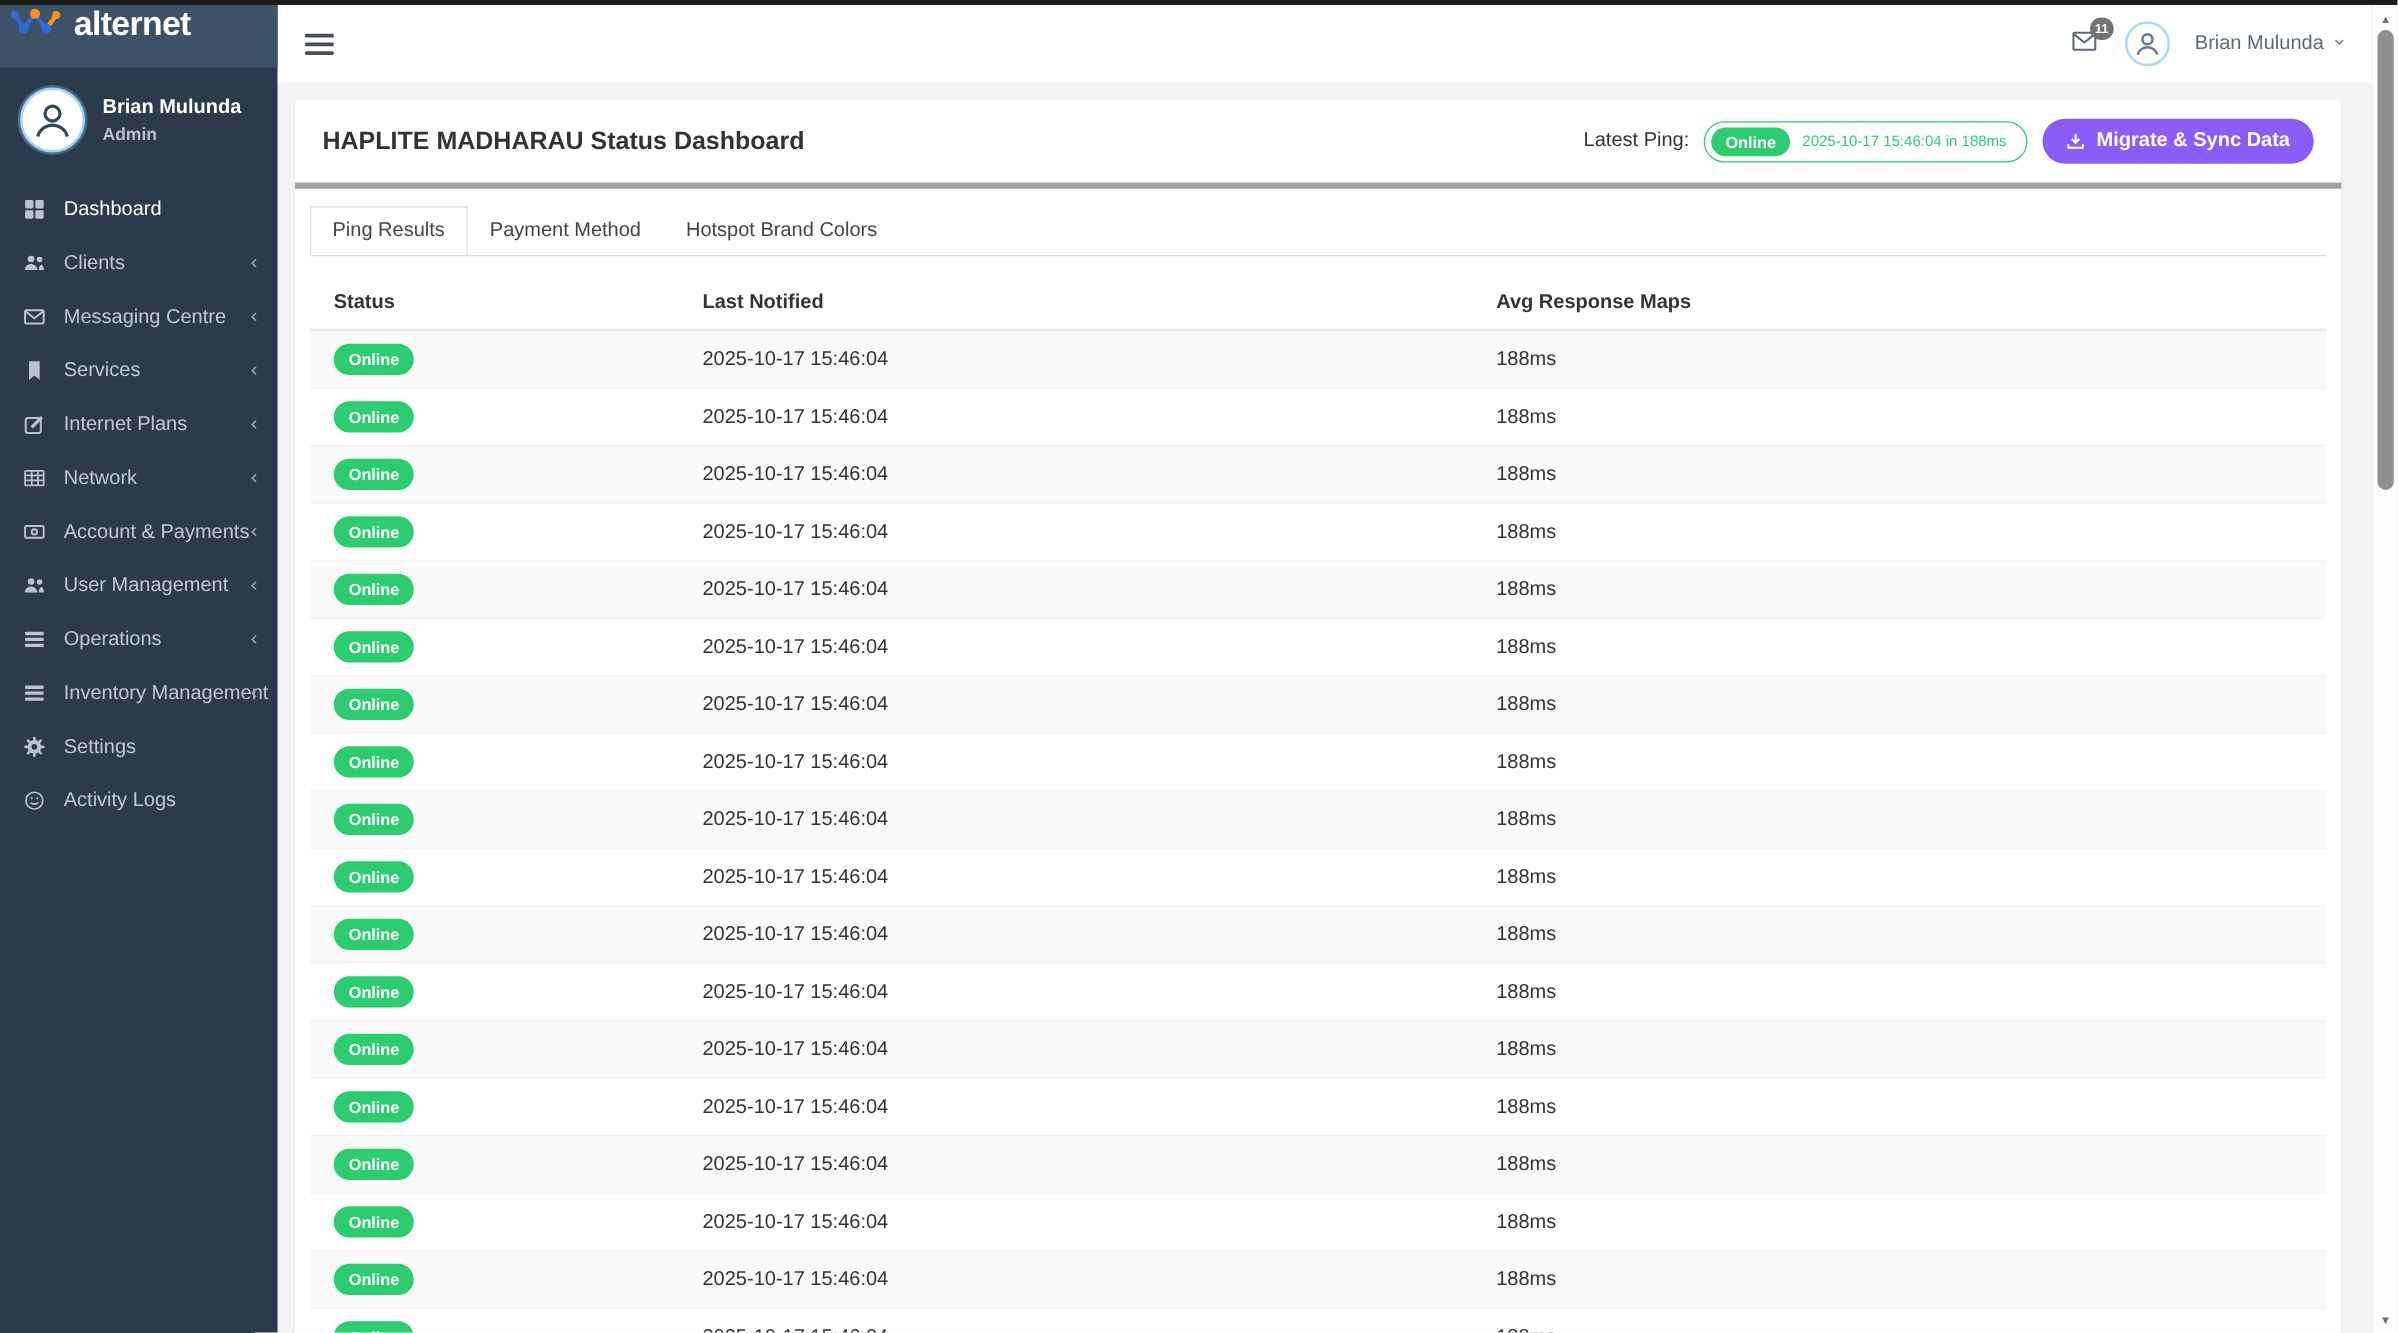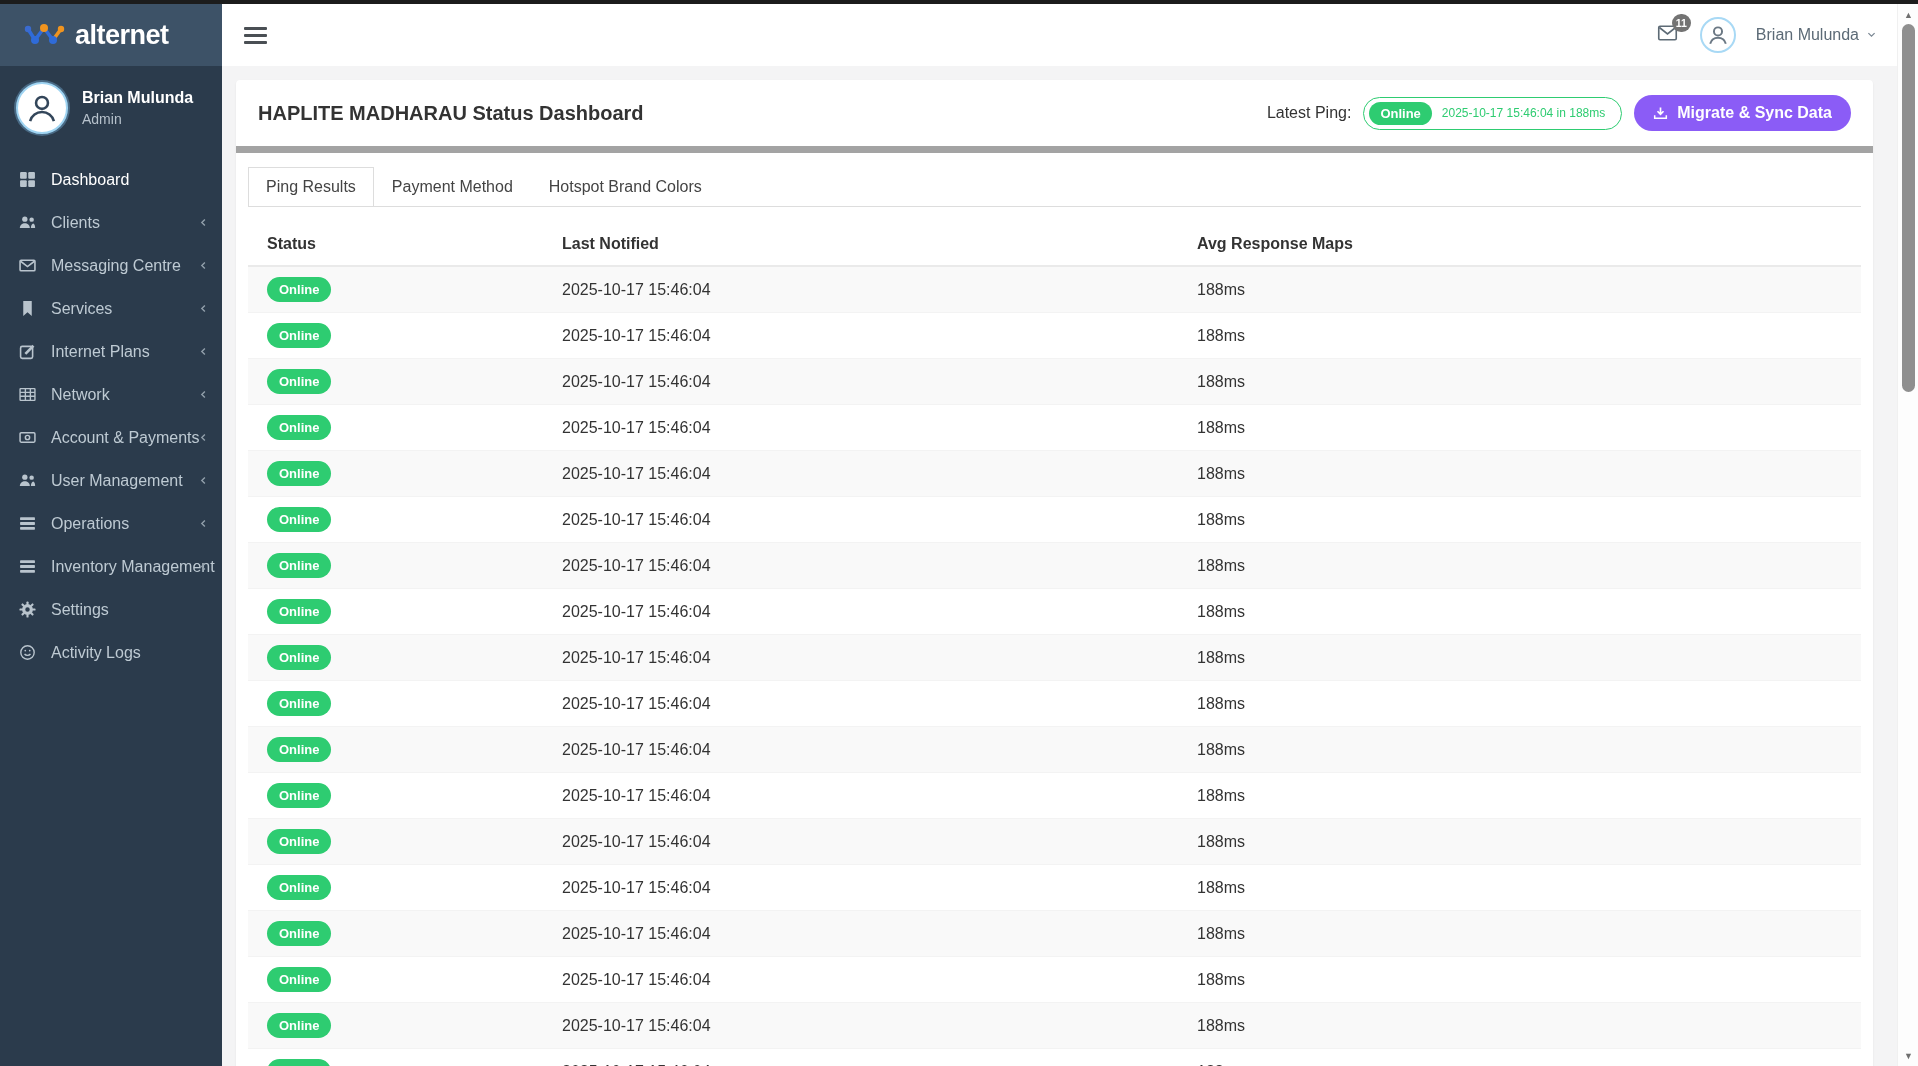--- a/index.html
+++ b/index.html
@@ -1,27 +1,27 @@
 <!DOCTYPE html>
 <html><head>
 <meta charset="utf-8">
 <style>
   * { margin:0; padding:0; box-sizing:border-box; }
   html,body { width:1918px; height:1066px; overflow:hidden; font-family:"Liberation Sans", sans-serif; background:#f4f4f5; }
   .topbar { position:absolute; left:0; top:0; width:1918px; height:4px; background:#1c1c1c; z-index:50; }
 
   
   .sidebar { position:absolute; left:0; top:4px; bottom:0; width:222px; background:#2b3b4c; z-index:10; }
-  .logo { height:62px; background:#3d5267; display:flex; align-items:center; padding-left:24px; gap:9px; }
+  .logo { height:50px; background:#3d5267; display:flex; align-items:flex-start; padding-left:8px; gap:9px; }
   .logo-text { color:#fff; font-size:27px; font-weight:600; letter-spacing:-0.5px; }
   .profile { display:flex; align-items:center; gap:14px; padding:16px 10px 12px 16px; }
   .side-avatar { width:52px; height:52px; border-radius:50%; background:#fff; border:2px solid #9fd4f2; box-shadow:0 0 0 2px rgba(130,195,240,.35); display:flex; align-items:center; justify-content:center; color:#33465a; flex:0 0 auto; }
   .side-avatar svg { width:34px; height:34px; }
   .profile-name { color:#fff; font-size:16px; font-weight:700; }
-  .profile-role { color:#b6c1cb; font-size:14px; margin-top:4px; }
+  .profile-role { color:#b6c1cb; font-size:14px; margin-top:4px;font-weight:bold; }
   .nav { margin-top:12px; }
   .nav-item { position:relative; height:43px; display:flex; align-items:center; padding-left:19px; color:#becad3; font-size:16px; cursor:pointer; }
   .nav-item.active { color:#ffffff; }
   .nav-item .nicon { width:18px; height:17px; margin-right:14px; display:inline-flex; color:#b9c4cd; }
   .nav-item .nicon svg { width:17px; height:17px; }
   .nav-item .chev { position:absolute; right:13px; width:11px; height:11px; color:#92a0ab; display:inline-flex; }
   .nav-item .chev svg { width:11px; height:11px; }
 
   
   .header { position:absolute; left:222px; top:4px; height:62px; width:1675px; background:#fff; z-index:9; }
@@ -32,21 +32,21 @@
   .mail-wrap svg { width:25px; height:20px; }
   .mail-badge { position:absolute; top:-9px; right:-11px; background:#737373; color:#fff; font-size:10.5px; font-weight:700; min-width:18px; height:18px; border-radius:9px; display:flex; align-items:center; justify-content:center; padding:0 4px; }
   .hdr-avatar { width:36px; height:36px; border-radius:50%; border:2px solid #a8d9f5; color:#6b7884; display:flex; align-items:center; justify-content:center; cursor:pointer; background:#fff; }
   .hdr-avatar svg { width:24px; height:24px; }
   .hdr-user { display:flex; align-items:center; gap:7px; color:#5c6a76; font-size:16px; cursor:pointer; }
   .hdr-user .caret svg { width:11px; height:11px; color:#7a8793; }
 
   
   .content { position:absolute; left:222px; top:66px; width:1675px; height:1000px; background:#f4f4f5; overflow:hidden; }
   .card { margin:14px 24px 0 14px; background:#fff; border-radius:4px 4px 0 0; box-shadow:0 1px 2px rgba(0,0,0,.08); height:1020px; }
-  .card-header { display:flex; align-items:center; justify-content:space-between; padding:15px 22px; border-bottom:7px solid #a3a3a3; }
+  .card-header { display:flex; align-items:center; justify-content:space-between; padding:15px 22px; border-bottom:5px solid #a3a3a3; }
   .page-title { font-size:20px; font-weight:700; color:#333; }
   .ping-group { display:flex; align-items:center; gap:12px; }
   .ping-label { font-size:16px; color:#333; }
   .ping-pill { display:flex; align-items:center; gap:10px; border:1px solid #2ecc71; border-radius:18px; padding:4px 16px 4px 5px; }
   .online-badge { background:#2ecc71; color:#fff; font-size:13px; font-weight:700; padding:4px 11px; border-radius:13px; }
   .ping-text { color:#2ecc71; font-size:12px; }
   .migrate-btn { display:flex; align-items:center; gap:9px; background:#8b5cf6; color:#fff; border:none; font-family:inherit; font-size:16px; font-weight:600; padding:9px 19px; border-radius:20px; cursor:pointer; }
   .migrate-btn svg { width:15px; height:15px; }
 
   .card-body { padding:14px 12px 0 12px; }

